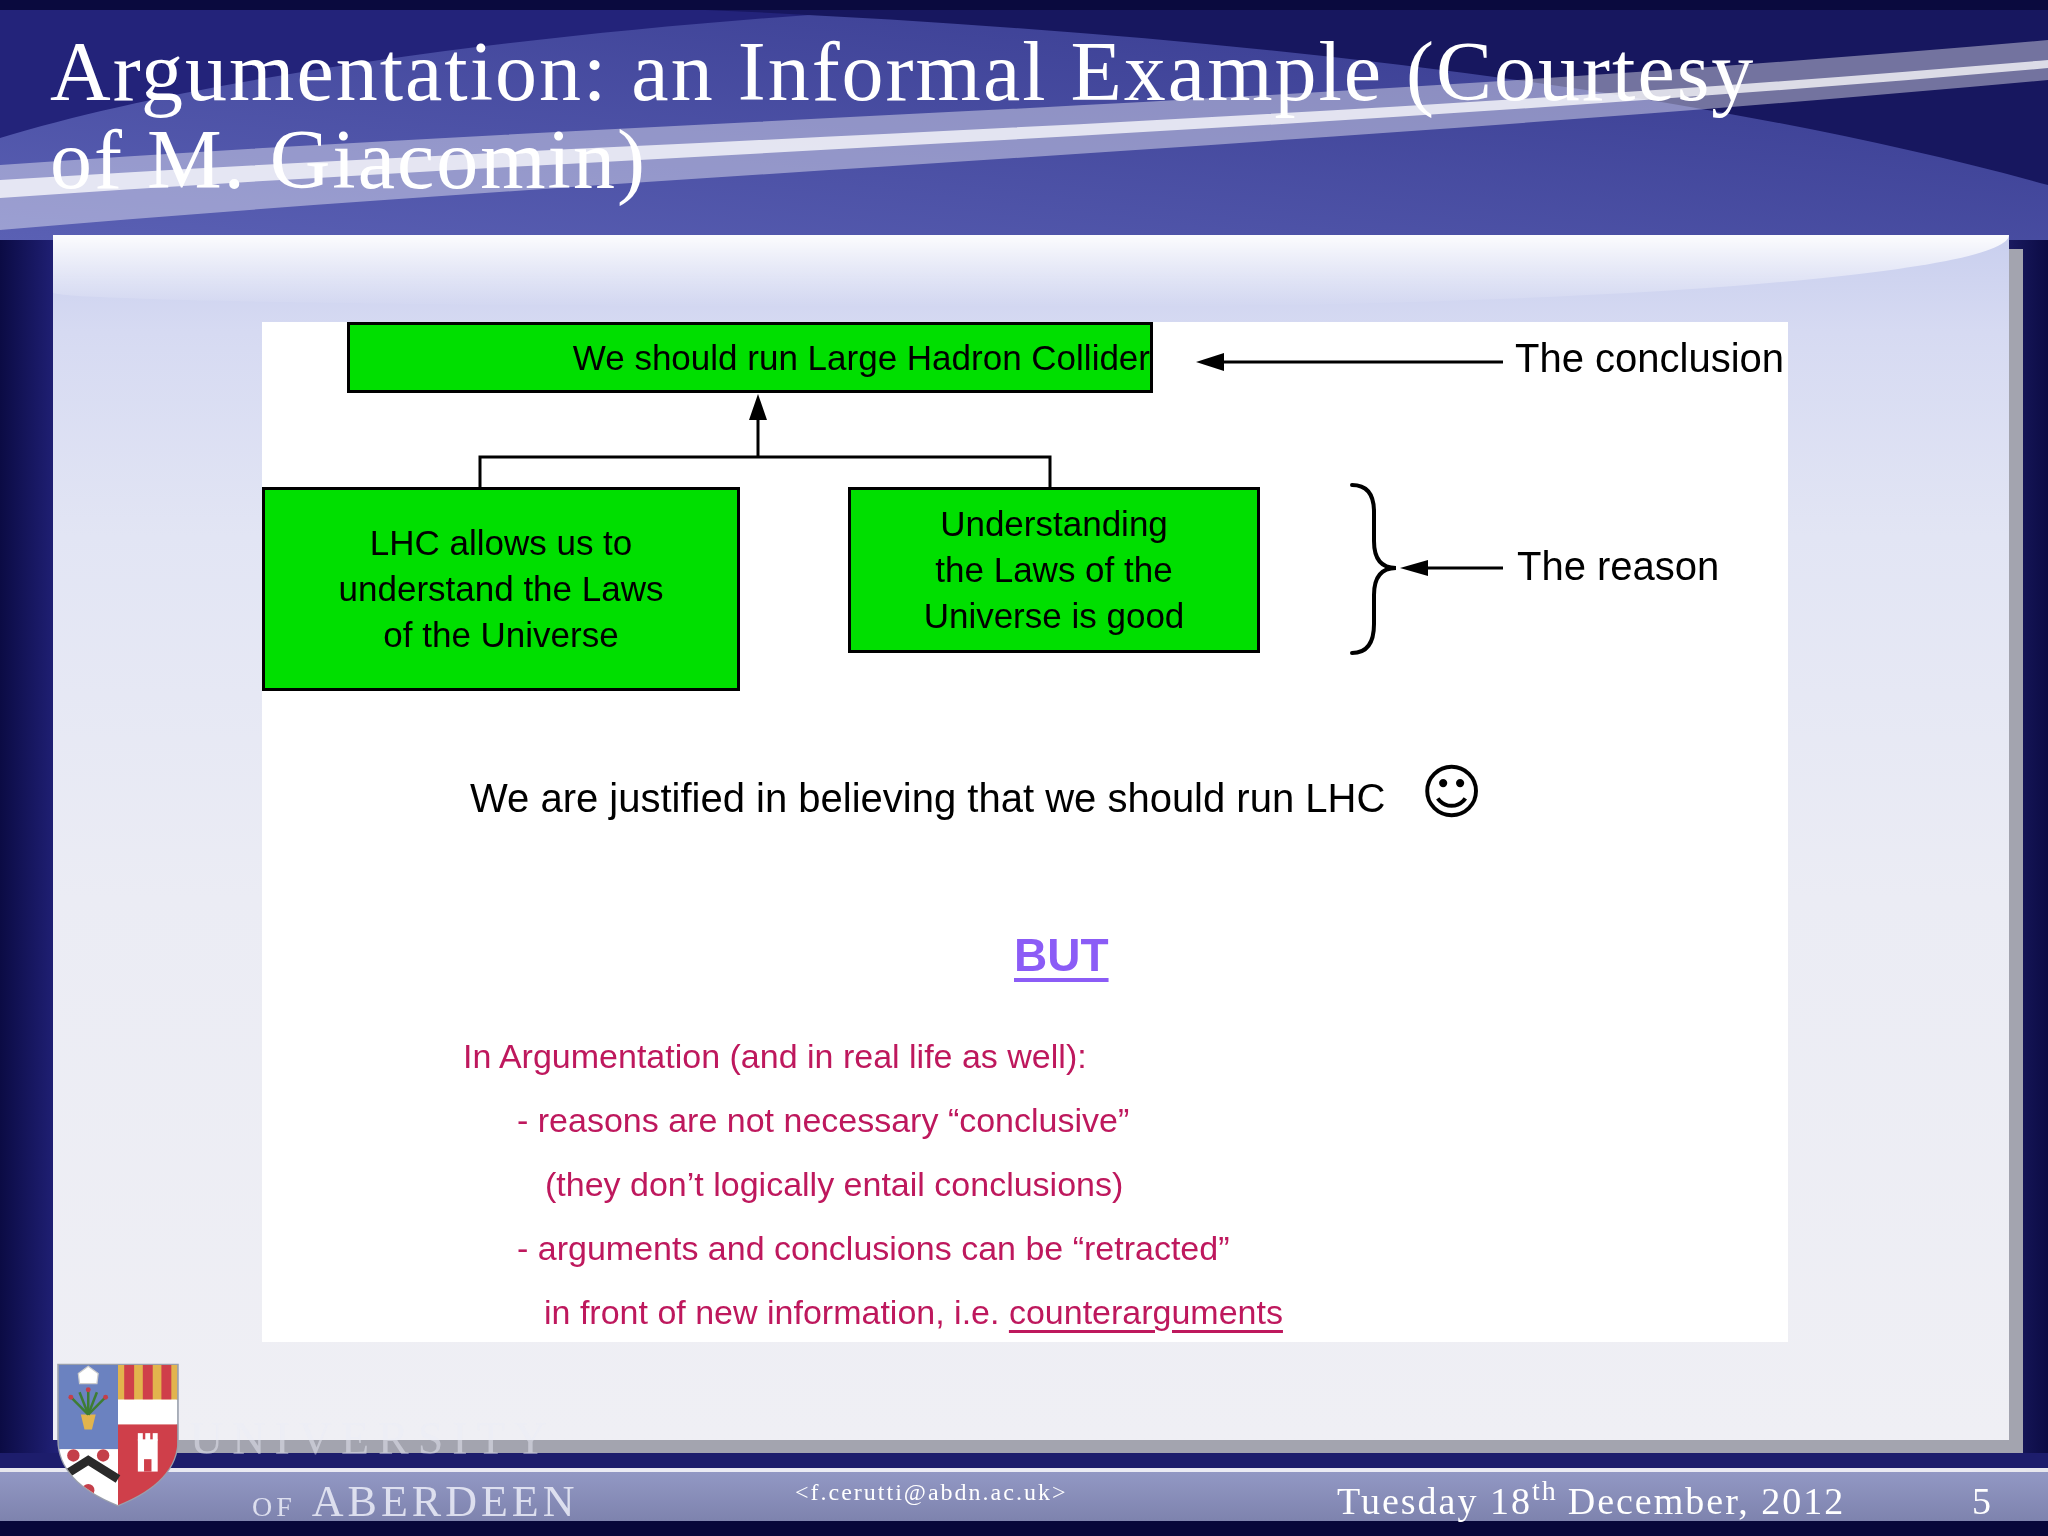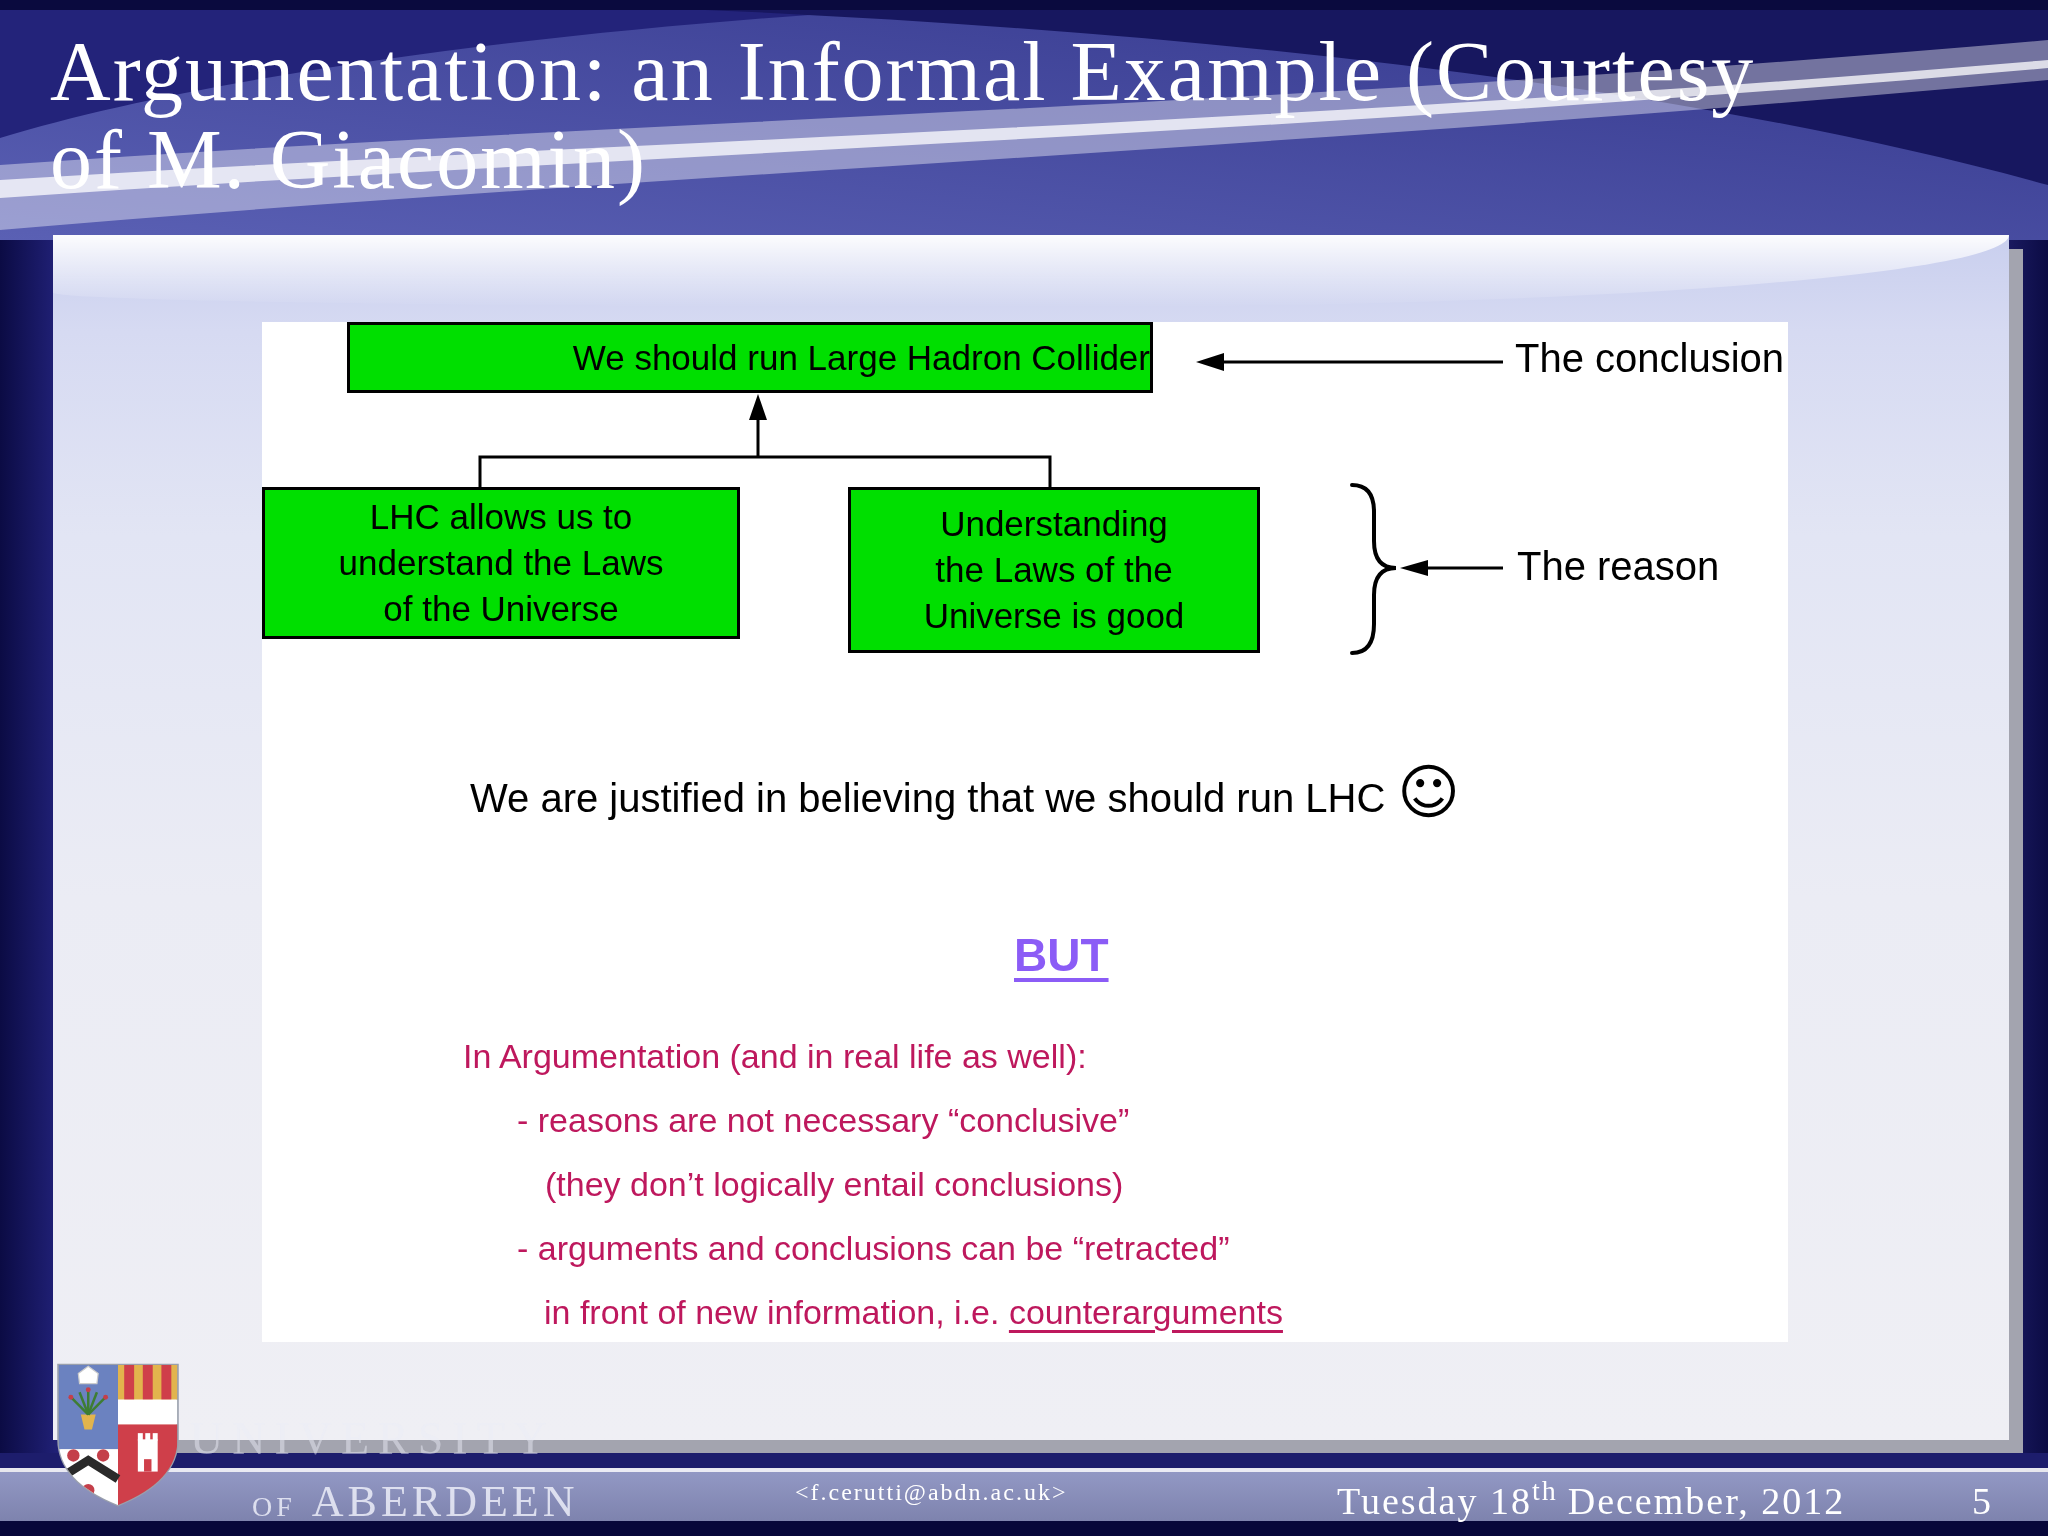--- a/index.html
+++ b/index.html
@@ -21,26 +21,26 @@
   #panel::before{content:"";position:absolute;top:0;left:0;width:100%;height:72px;
     background:linear-gradient(to bottom,rgba(255,255,255,.95),rgba(255,255,255,0));
     border-radius:0 0 100% 100% / 0 0 150px 30px;}
   
   #white-image{position:absolute;left:262px;top:322px;width:1526px;height:1020px;background:#ffffff;z-index:3;}
   #diagram-svg{position:absolute;left:0;top:0;pointer-events:none;}
   .gbox{position:absolute;background:#00df00;border:3px solid #000;box-sizing:border-box;
     display:flex;align-items:center;justify-content:center;text-align:center;color:#000;}
   .gbox span{white-space:pre-line;font-size:35px;line-height:46px;}
   #box-conclusion{left:85px;top:0px;width:806px;height:71px;justify-content:flex-end;}
-  #box-reason-left{left:0px;top:165px;width:478px;height:152px;}
+  #box-reason-left{left:0px;top:165px;width:478px;height:204px;}
   #box-reason-right{left:586px;top:165px;width:412px;height:166px;}
   .diagram-label{position:absolute;font-size:40px;color:#000;white-space:nowrap;}
   #label-conclusion{left:1253px;top:14px;}
   #label-reason{left:1255px;top:222px;}
-  #justified-row{position:absolute;left:208px;top:452px;display:flex;align-items:center;gap:12px;}
+  #justified-row{position:absolute;left:208px;top:452px;display:flex;align-items:center;gap:35px;}
   #justified-text{font-size:40px;color:#000;white-space:nowrap;}
   #smiley{font-family:"DejaVu Sans",sans-serif;font-size:60px;line-height:1;margin-top:-12px;color:#000;}
   #but-heading{position:absolute;left:752px;top:606px;font-size:46px;font-weight:bold;color:#8b5cf6;
     text-decoration:underline;text-underline-offset:7px;text-decoration-thickness:4px;}
   .body-line{position:absolute;font-size:34px;color:#be185d;white-space:nowrap;}
   #bl1{left:201px;top:715px;}
   #bl2{left:255px;top:779px;}
   #bl3{left:283px;top:843px;}
   #bl4{left:255px;top:907px;}
   #bl5{left:282px;top:971px;}

